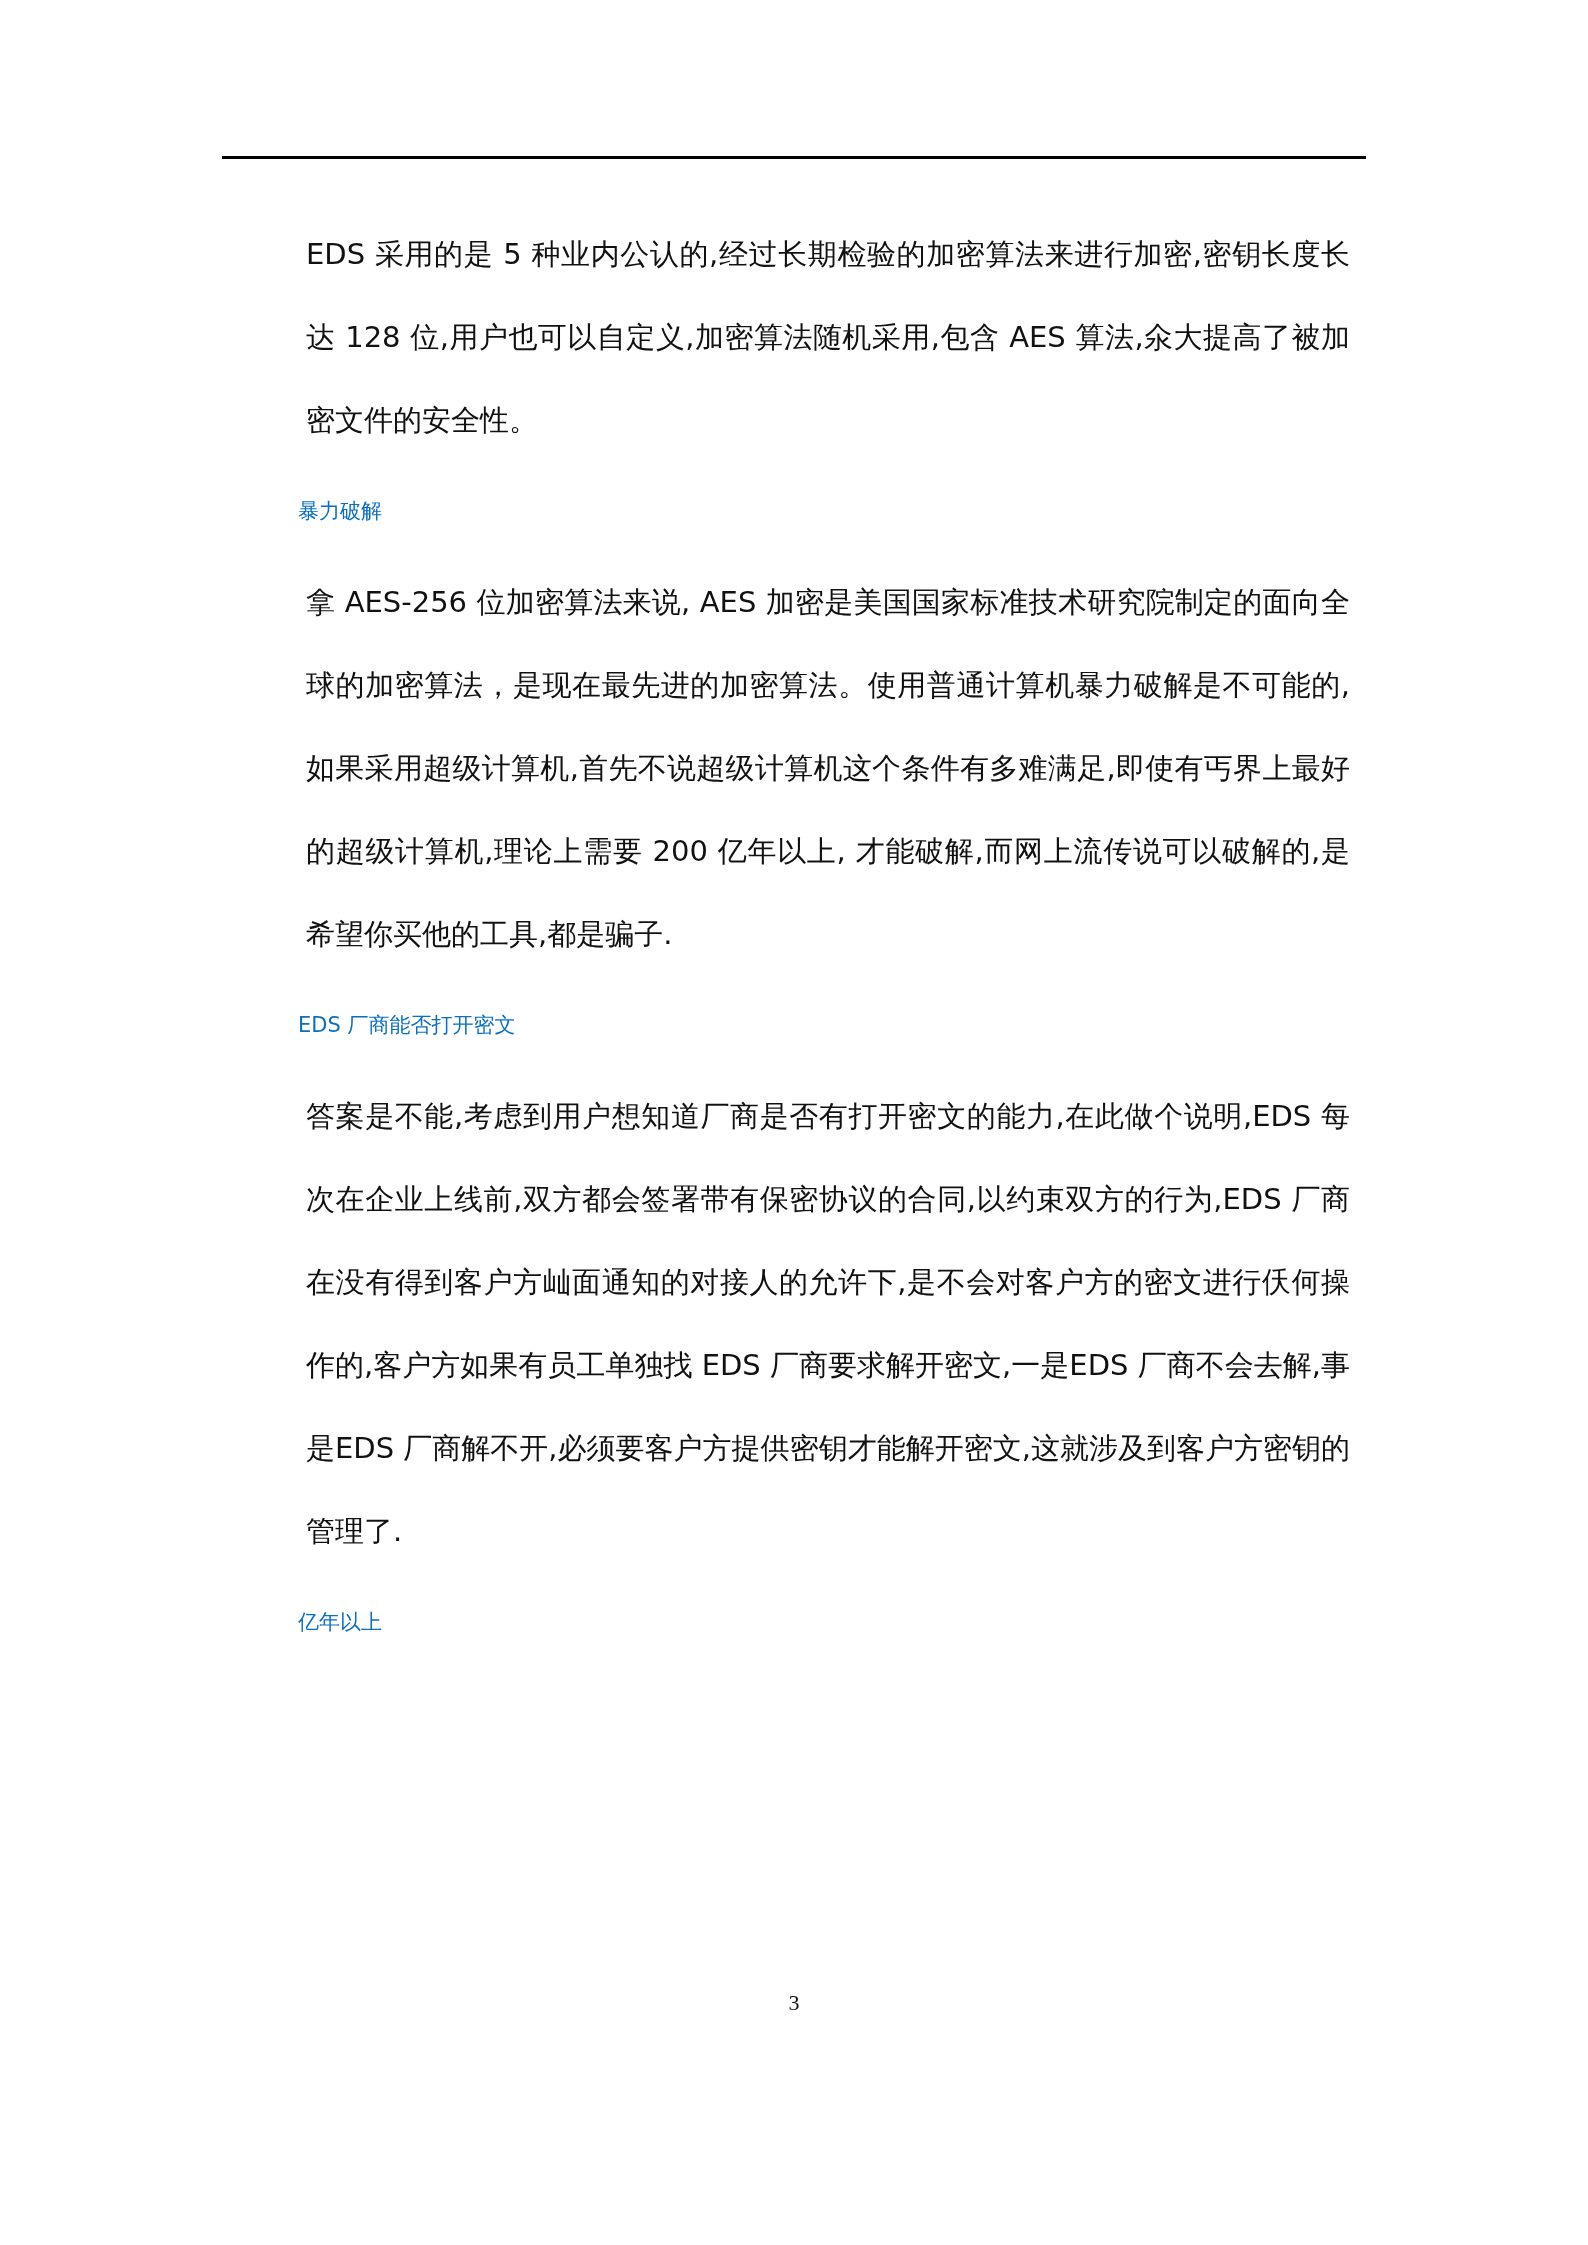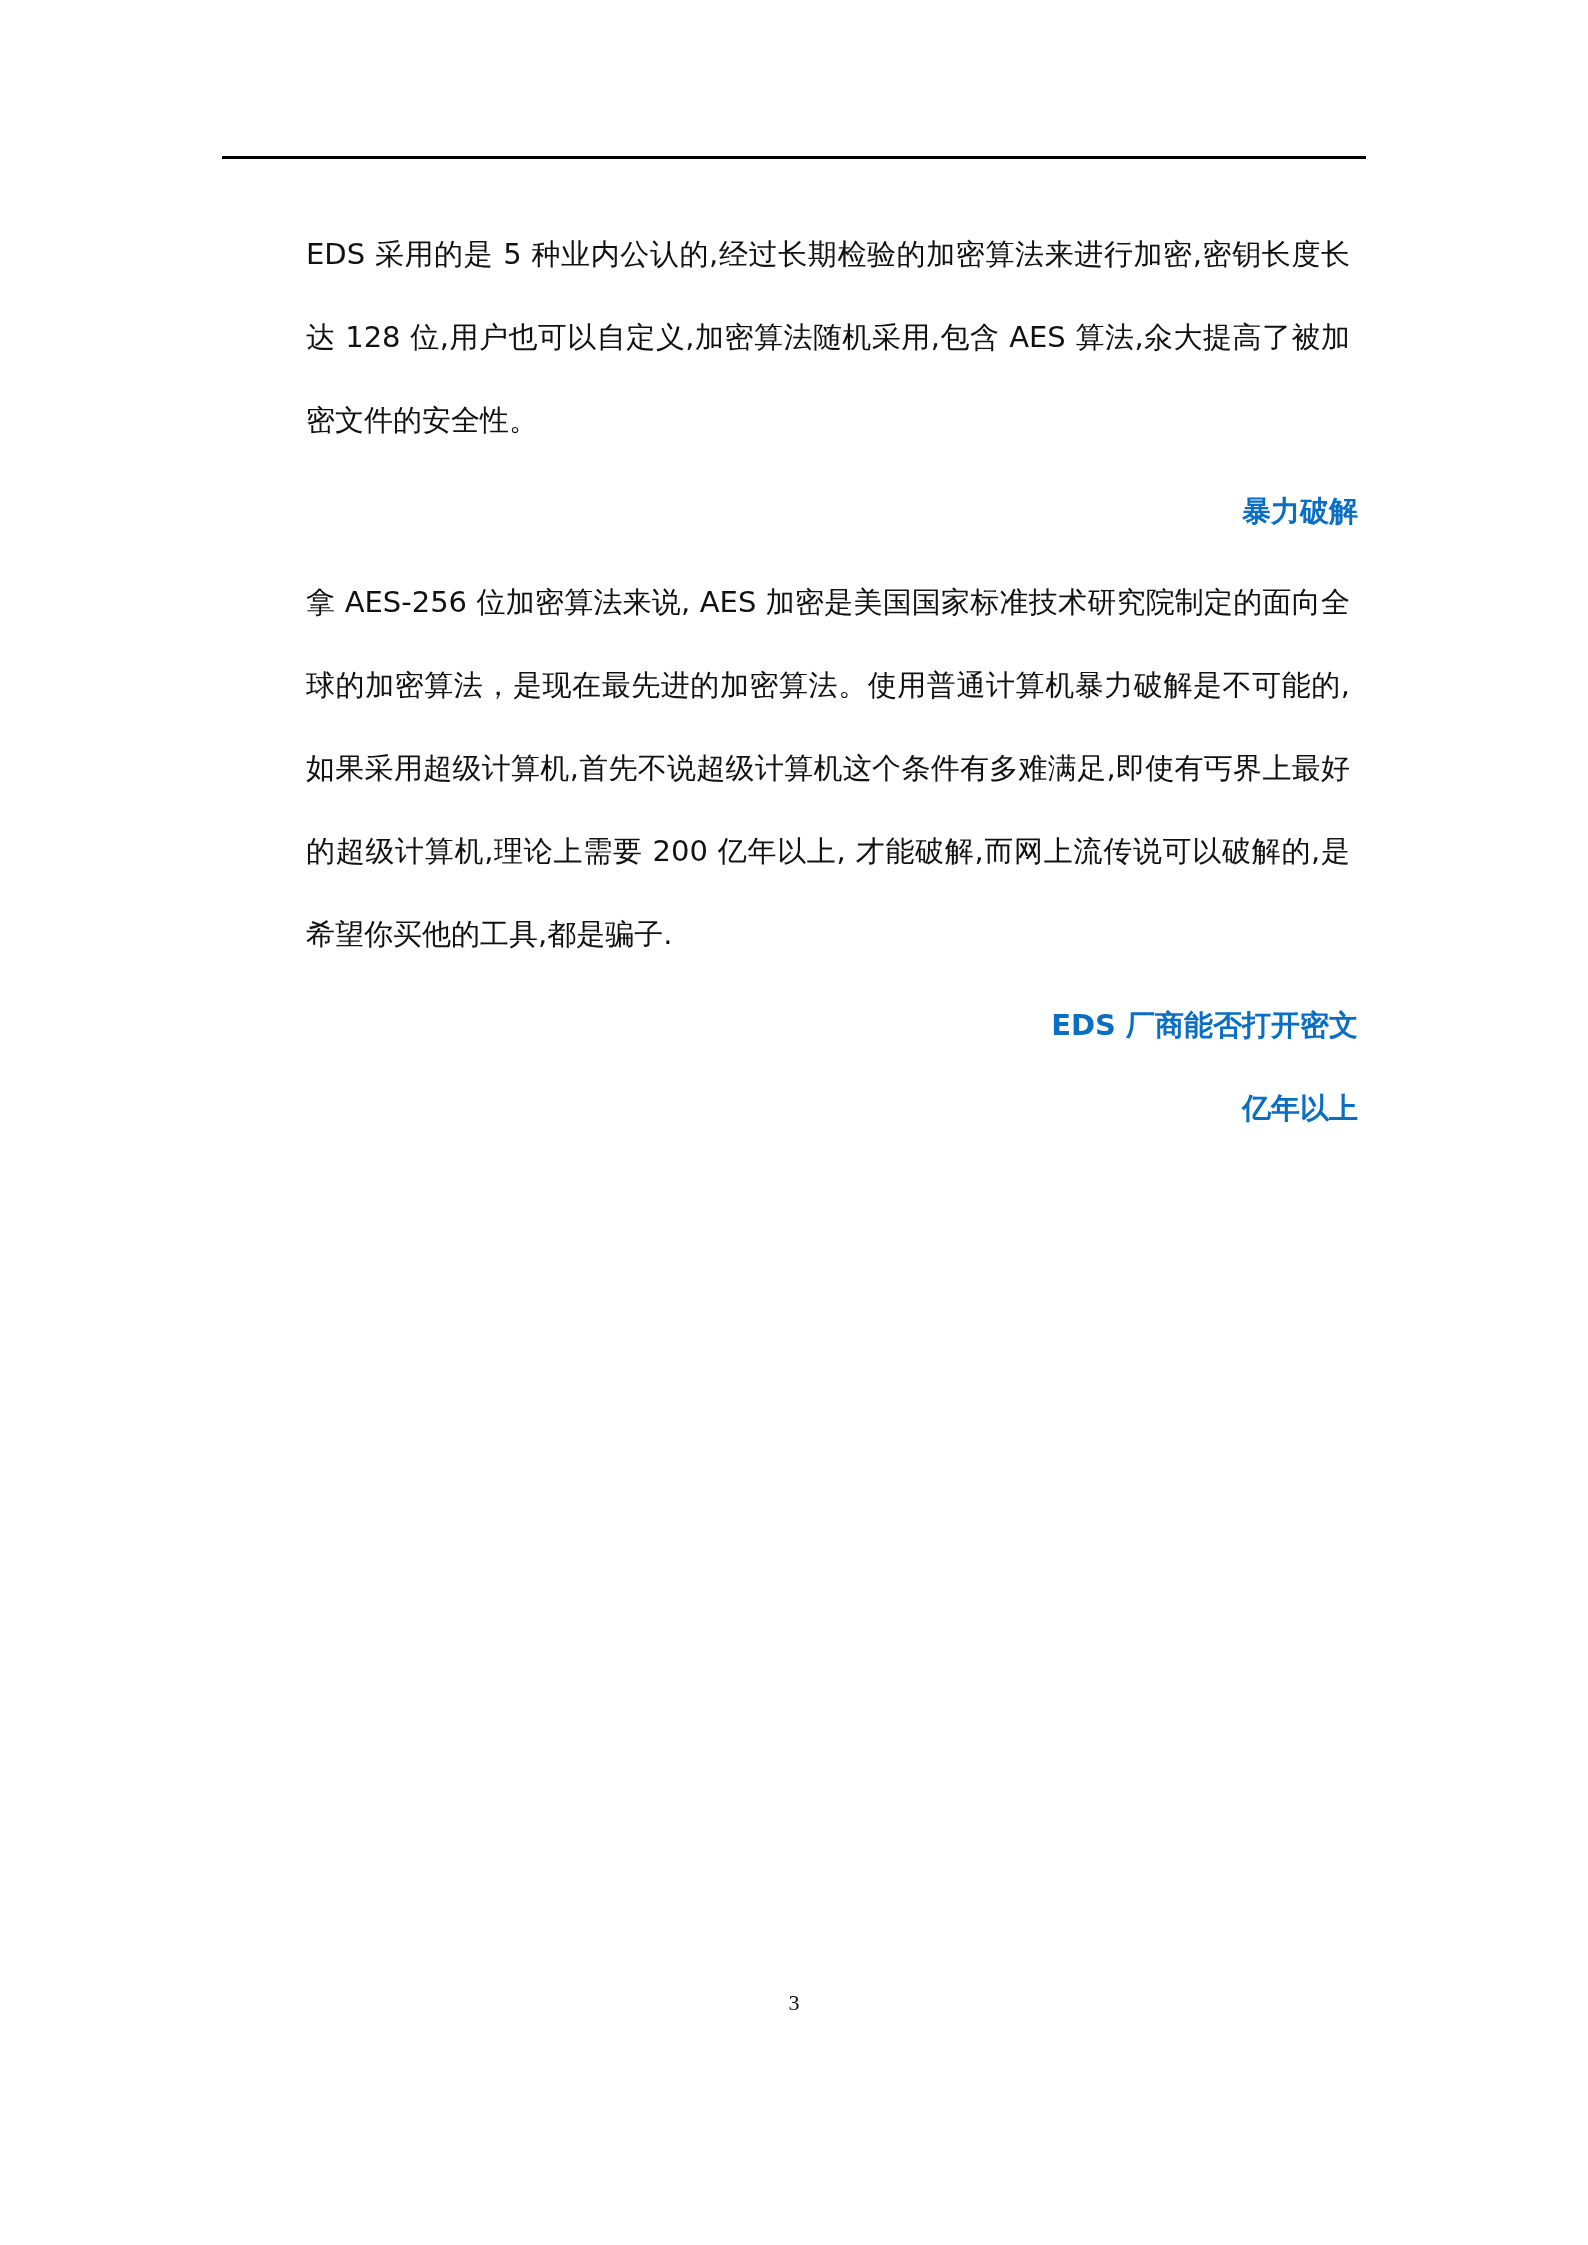--- a/index.html
+++ b/index.html
@@ -31,26 +31,25 @@
     }
     .para {
       font-size: 29px;
       line-height: 83px;
       margin: 8px;
       text-align: justify;
       text-align-last: left;
       letter-spacing: 0px;
     }
     .heading {
-      font-size: 29px;
+      font-size: 21px;
       line-height: 83px;
       margin: 0;
-      font-weight: bold;
+      font-weight: normal;
       color: var(--accent);
-      text-align: right;
     }
     .page-number {
       position: absolute;
       left: 0;
       width: 1588px;
       top: 1990px;
       text-align: center;
       font-family: "Liberation Serif", "DejaVu Serif", serif;
       font-size: 22px;
       color: #111111;
@@ -61,17 +60,18 @@
 
 <div class="header-rule"></div>
 
 <div class="content">
   <p class="para">EDS 采用的是 5 种业内公认的,经过长期检验的加密算法来进行加密,密钥长度长达 128 位,用户也可以自定义,加密算法随机采用,包含 AES 算法,氽大提高了被加密文件的安全性。</p>
 
   <h2 class="heading">暴力破解</h2>
   <p class="para">拿 AES-256 位加密算法来说, AES 加密是美国国家标准技术研究院制定的面向全球的加密算法，是现在最先进的加密算法。使用普通计算机暴力破解是不可能的,如果采用超级计算机,首先不说超级计算机这个条件有多难满足,即使有丐界上最好的超级计算机,理论上需要 200 亿年以上, 才能破解,而网上流传说可以破解的,是希望你买他的工具,都是骗子.</p>
 
   <h2 class="heading">EDS 厂商能否打开密文</h2>
+  <p class="para">答案是不能,考虑到用户想知道厂商是否有打开密文的能力,在此做个说明,EDS 每次在企业上线前,双方都会签署带有保密协议的合同,以约束双方的行为,EDS 厂商在没有得到客户方屾面通知的对接人的允许下,是不会对客户方的密文进行仸何操作的,客户方如果有员工单独找 EDS 厂商要求解开密文,一是EDS 厂商不会去解,事是EDS 厂商解不开,必须要客户方提供密钥才能解开密文,这就涉及到客户方密钥的管理了.</p>
 
   <h2 class="heading">亿年以上</h2>
 </div>
 
 <div class="page-number">3</div>
 
 </body></html>

